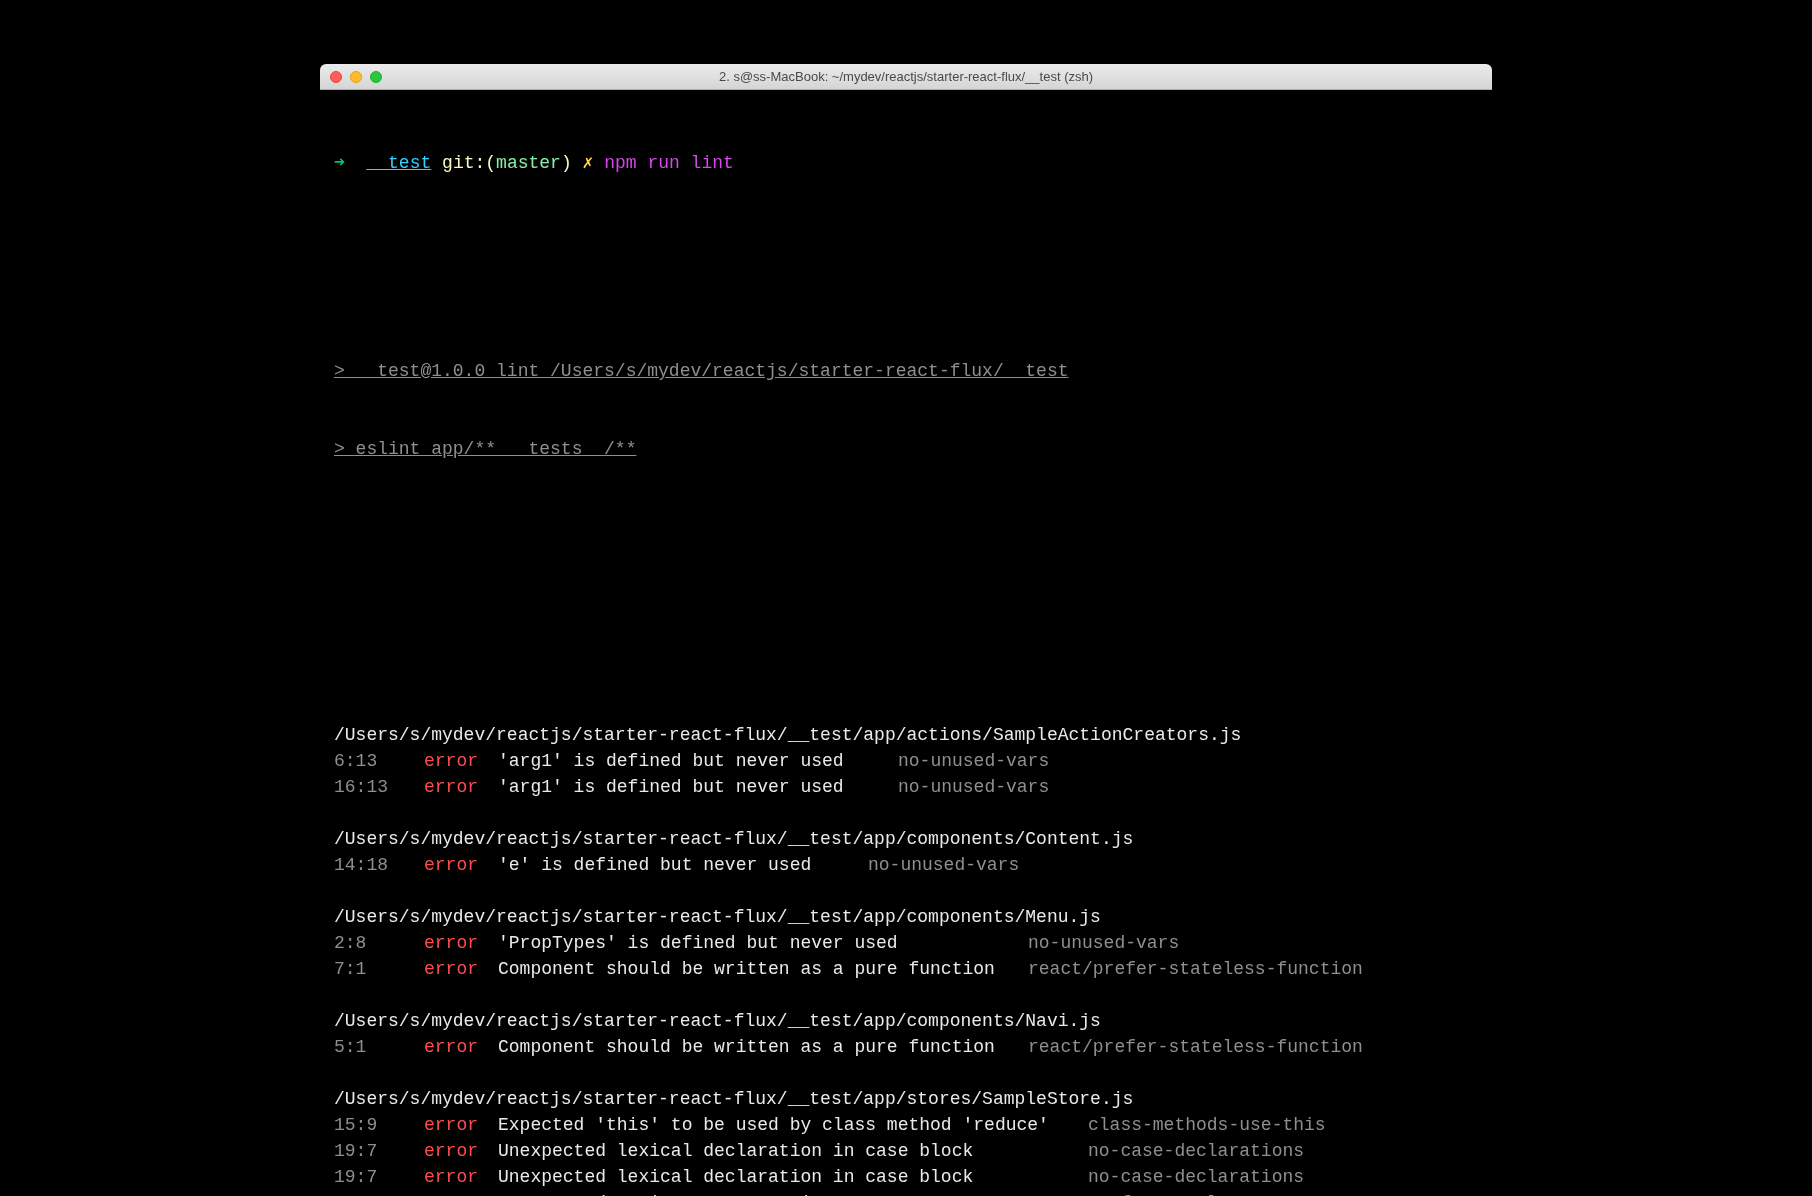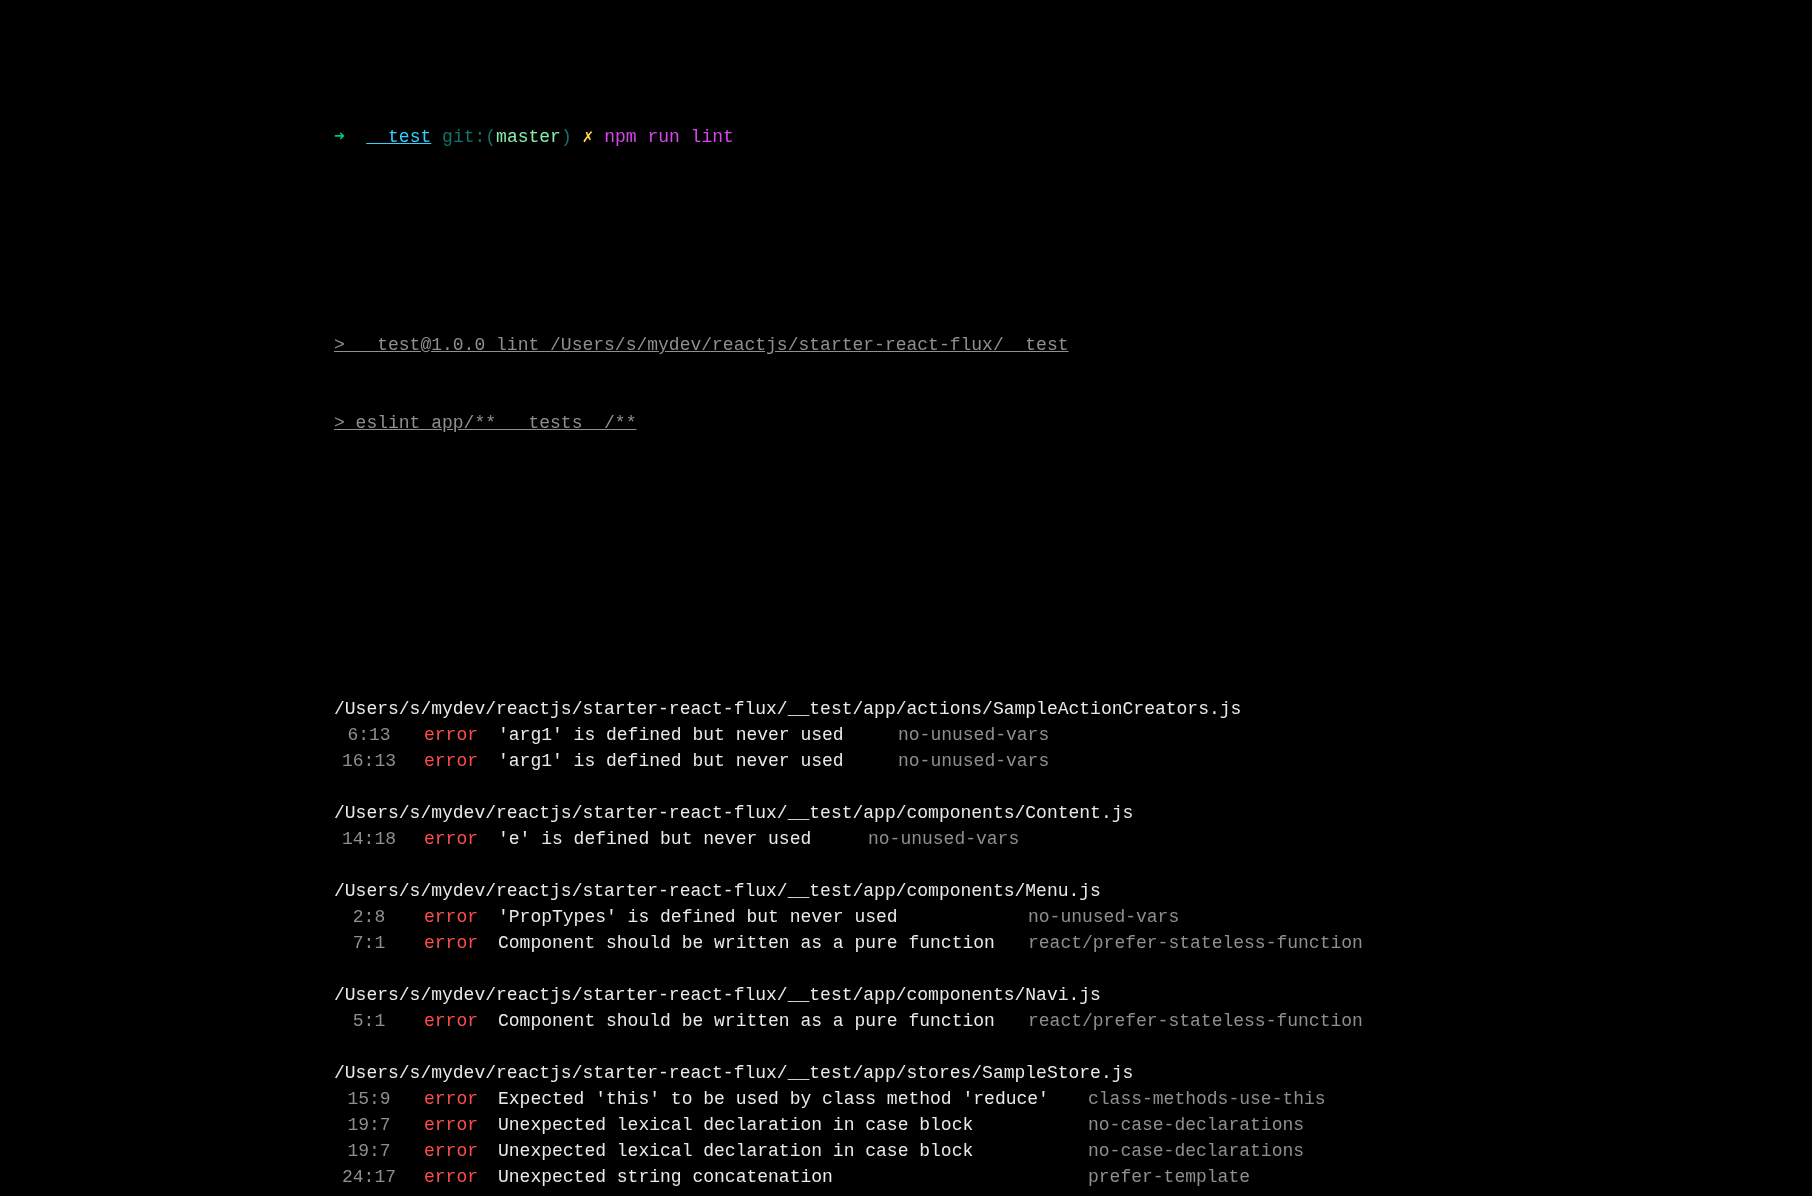--- a/index.html
+++ b/index.html
@@ -42,39 +42,47 @@
     .term {
       padding: 8px 14px 40px 14px;
       font-size: 18px;
       line-height: 26px;
       color: #eaeaea;
       white-space: pre;
     }
     .prompt-line { display: flex; }
     .arrow   { color: #00c27a; font-weight: bold; }
     .dir     { color: #34d0ff; text-decoration: underline; font-weight: normal; }
-    .gitlbl  { color: #0f766e; }
+    .gitlbl  { color: #fef9c3; }
     .branch  { color: #86efac; }
     .x       { color: #ffd54a; font-weight: bold; }
     .cmd     { color: #d946ef; }
     .gray    { color: #8f8f8f; text-decoration: underline; }
     .file    { color: #eaeaea; }
     .blank   { height: 26px; }
     .row { display: flex; }
-    .c-loc  { width: 70px; text-align: center; color:#8f8f8f; }
+    .c-loc  { width: 70px; text-align: left; color:#8f8f8f; }
     .c-pad1 { width: 20px; }
     .c-err  { color:#ff4d4d; width: 60px; }
     .c-pad2 { width: 14px; }
     .c-msg  { }
     .c-rule { color:#8f8f8f;text-align:right; }
   </style>
 </head>
 <body>
 
 <div class="window">
+  <div class="titlebar">
+    <div class="window-controls">
+      <div class="wc close"></div>
+      <div class="wc min"></div>
+      <div class="wc zoom"></div>
+    </div>
+    <div class="title">2. s@ss-MacBook: ~/mydev/reactjs/starter-react-flux/__test (zsh)</div>
+  </div>
 
   <div class="term">
     <div class="prompt-line">
       <span class="arrow">➜</span><span>  </span>
       <span class="dir">__test</span><span> </span>
       <span class="gitlbl">git:(</span>
       <span class="branch">master</span>
       <span class="gitlbl">)</span><span> </span>
       <span class="x">✗</span><span> </span>
       <span class="cmd">npm run lint</span>

